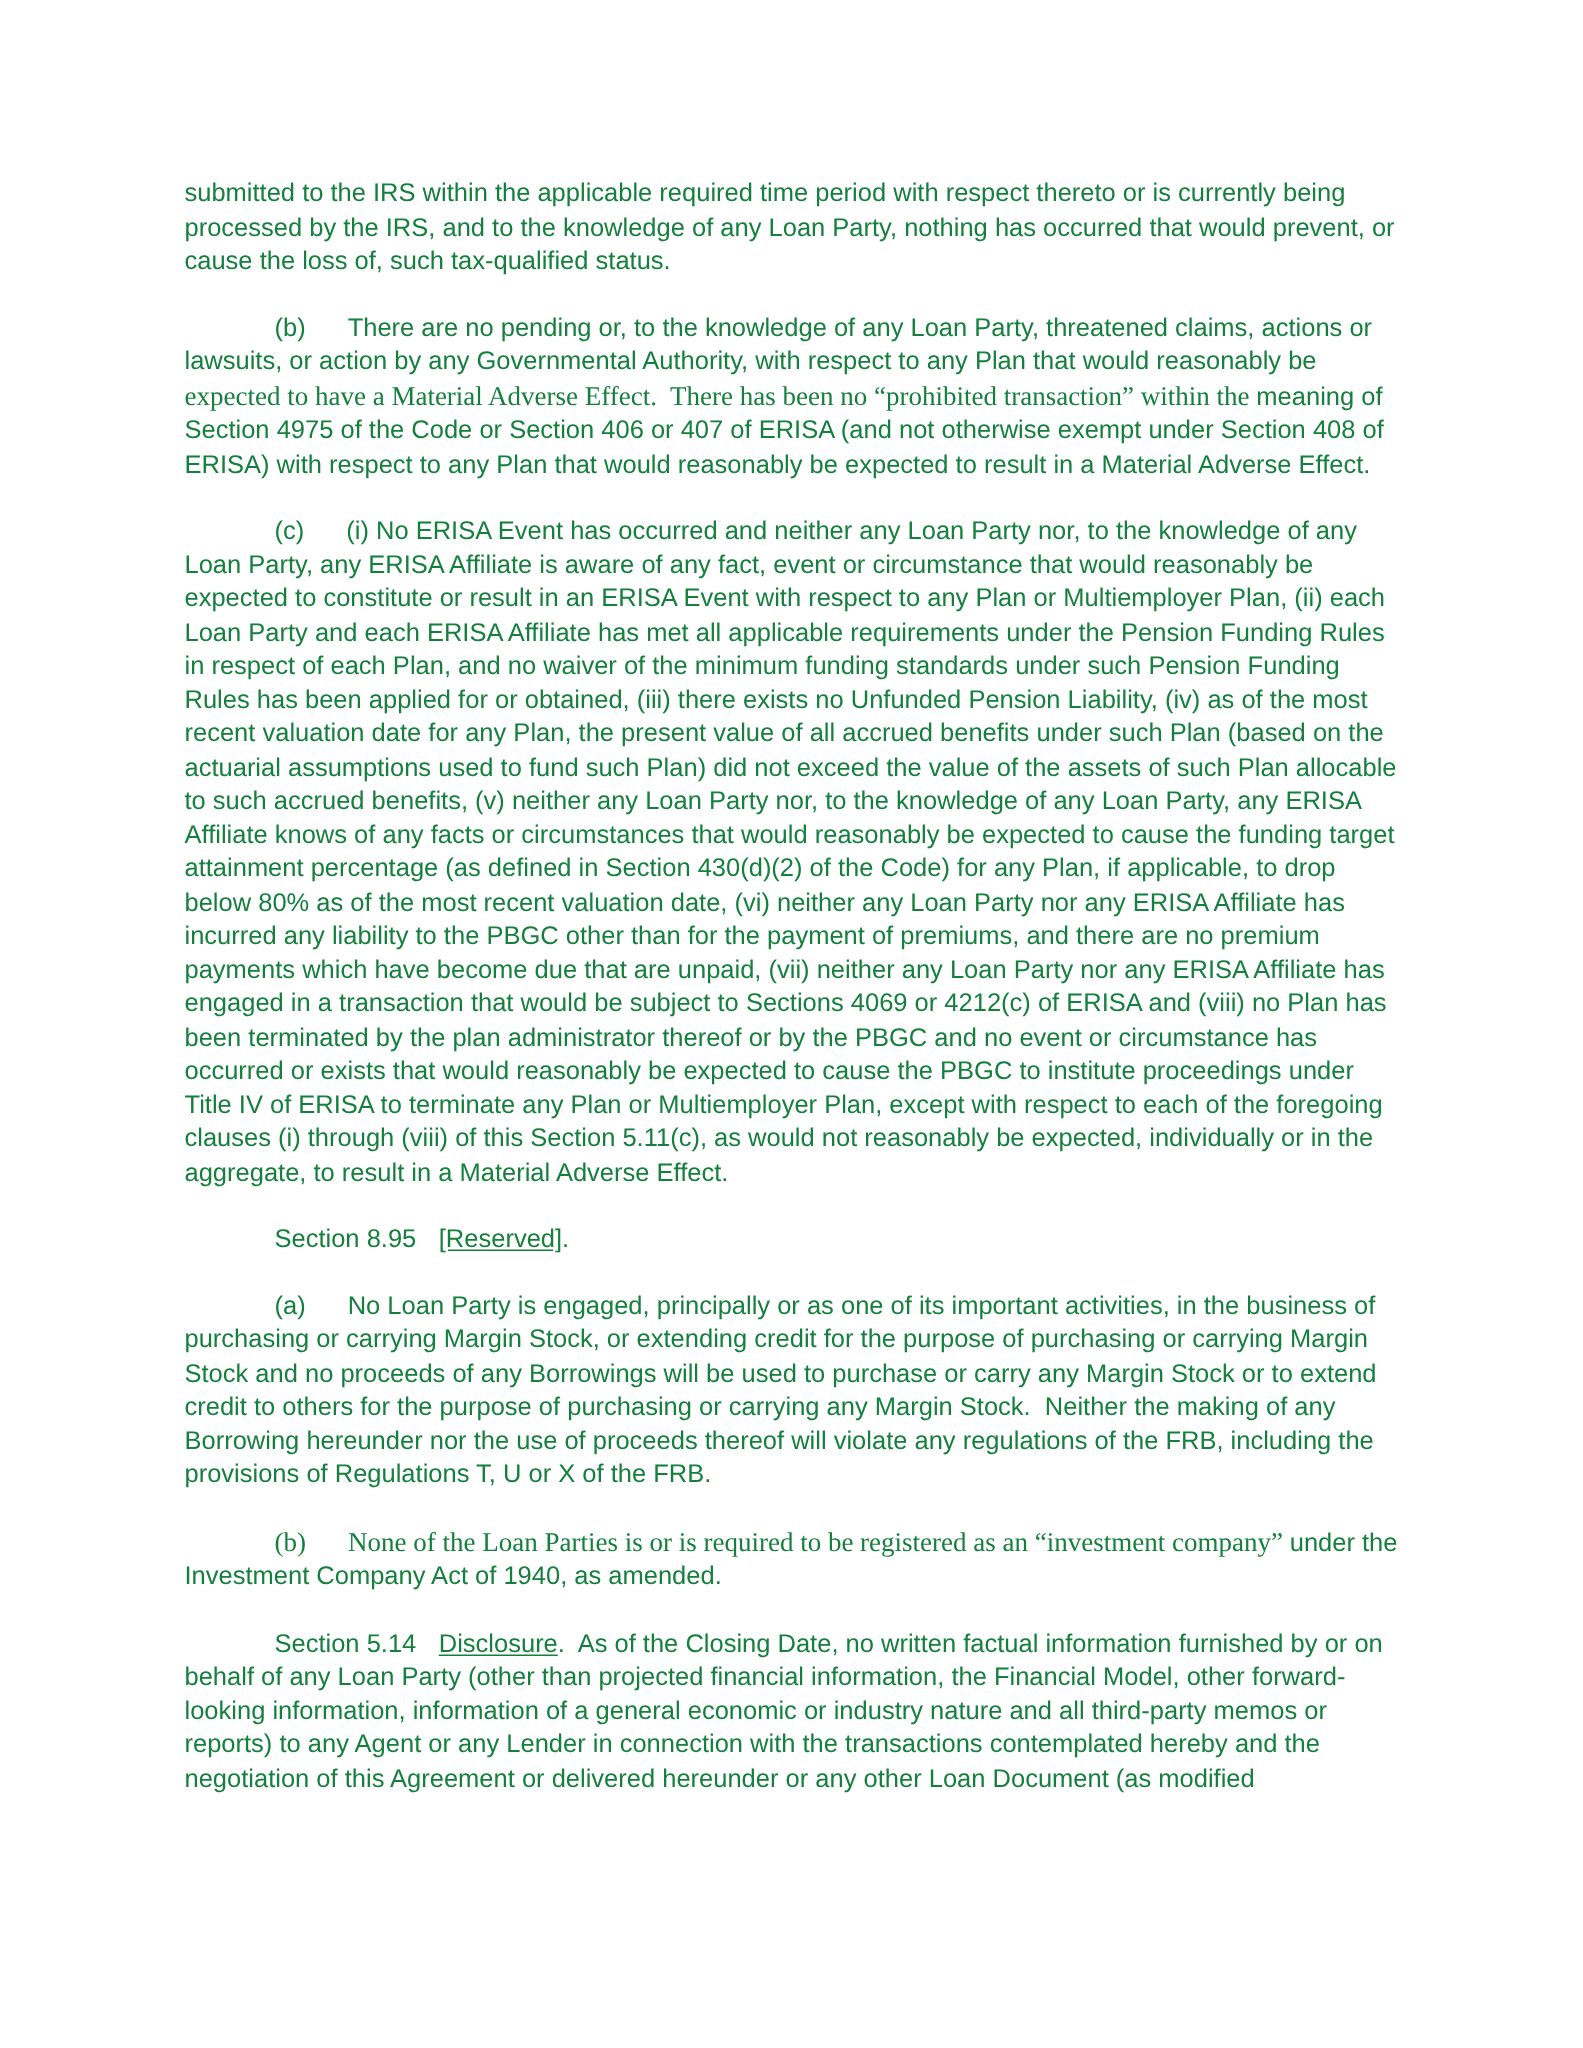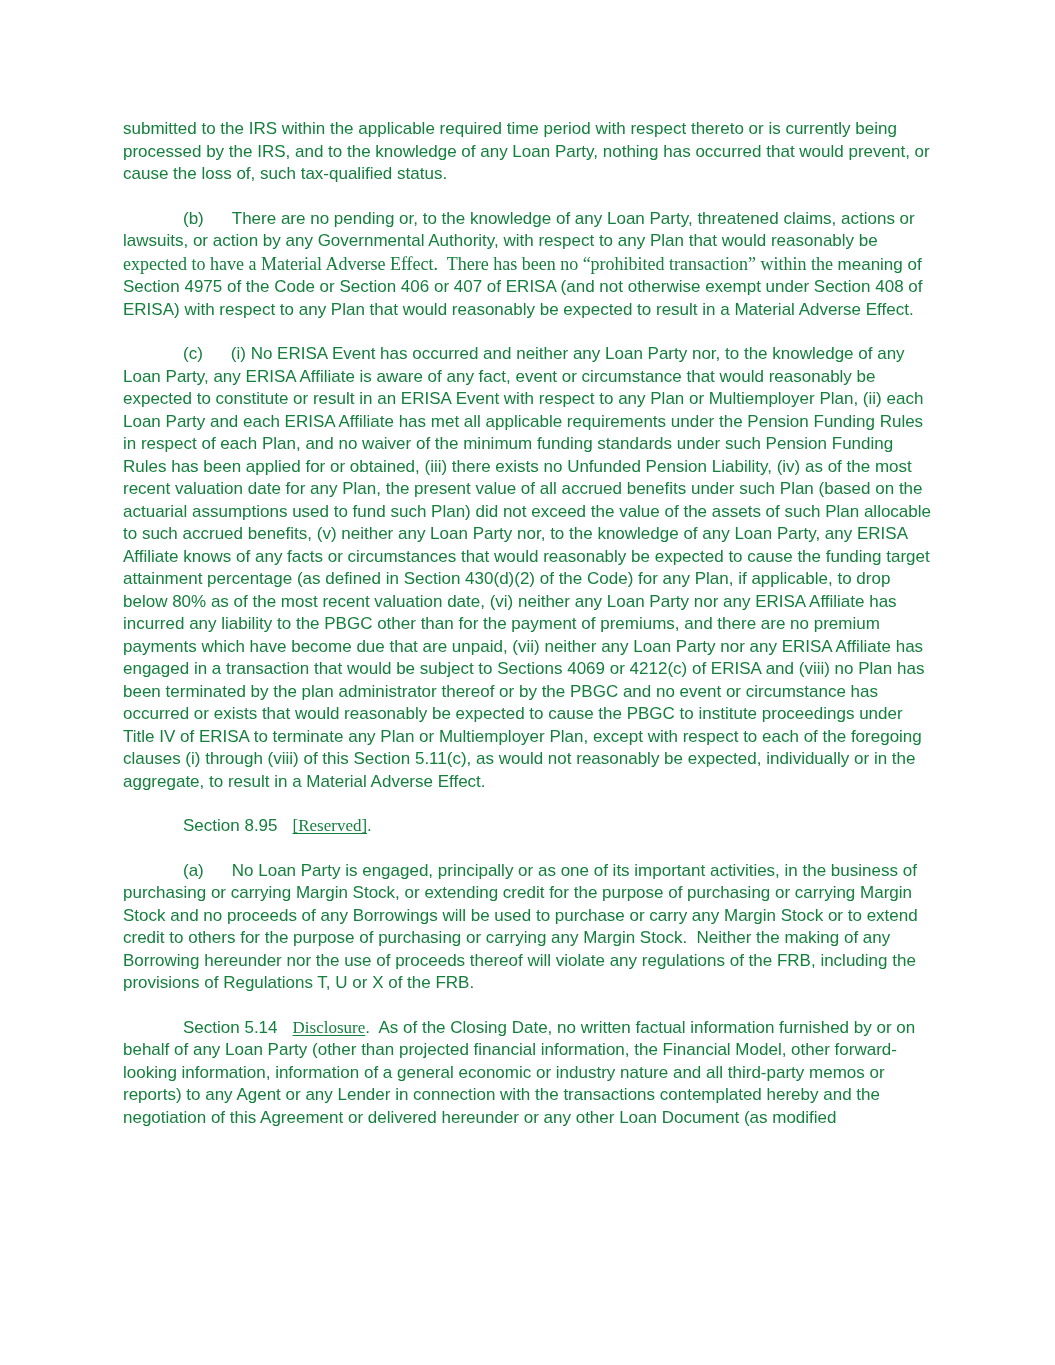--- a/index.html
+++ b/index.html
@@ -37,32 +37,32 @@
     text-indent: 60px;
   }
   .seg { font-family: inherit; }
   .seg.serif {
     font-family: "Liberation Serif", serif;
     font-size: 18px;
   }
   .seg.underline {
     text-decoration: underline;
     text-underline-offset: 2px;
-    font-family: Liberation Serif, serif;
   }
   .tab {
     display: inline-block;
     text-indent: 0;
   }
 </style>
 </head>
 <body>
 
 <div class="page">
   <div class="page-content">
       <p class="para"><span class="seg">submitted to the IRS within the applicable required time period with respect thereto or is currently being processed by the IRS, and to the knowledge of any Loan Party, nothing has occurred that would prevent, or cause the loss of, such tax-qualified status.</span></p>
       <p class="para indent"><span class="seg">(b)</span><span class="tab" style="width: 28px;"></span><span class="seg">There are no pending or, to the knowledge of any Loan Party, threatened claims, actions or lawsuits, or action by any Governmental Authority, with respect to any Plan that would reasonably be </span><span class="seg serif">expected to have a Material Adverse Effect.  There has been no “prohibited transaction” within the </span><span class="seg">meaning of Section 4975 of the Code or Section 406 or 407 of ERISA (and not otherwise exempt under Section 408 of ERISA) with respect to any Plan that would reasonably be expected to result in a Material Adverse Effect.</span></p>
       <p class="para indent"><span class="seg">(c)</span><span class="tab" style="width: 28px;"></span><span class="seg">(i) No ERISA Event has occurred and neither any Loan Party nor, to the knowledge of any Loan Party, any ERISA Affiliate is aware of any fact, event or circumstance that would reasonably be expected to constitute or result in an ERISA Event with respect to any Plan or Multiemployer Plan, (ii) each Loan Party and each ERISA Affiliate has met all applicable requirements under the Pension Funding Rules in respect of each Plan, and no waiver of the minimum funding standards under such Pension Funding Rules has been applied for or obtained, (iii) there exists no Unfunded Pension Liability, (iv) as of the most recent valuation date for any Plan, the present value of all accrued benefits under such Plan (based on the actuarial assumptions used to fund such Plan) did not exceed the value of the assets of such Plan allocable to such accrued benefits, (v) neither any Loan Party nor, to the knowledge of any Loan Party, any ERISA Affiliate knows of any facts or circumstances that would reasonably be expected to cause the funding target attainment percentage (as defined in Section 430(d)(2) of the Code) for any Plan, if applicable, to drop below 80% as of the most recent valuation date, (vi) neither any Loan Party nor any ERISA Affiliate has incurred any liability to the PBGC other than for the payment of premiums, and there are no premium payments which have become due that are unpaid, (vii) neither any Loan Party nor any ERISA Affiliate has engaged in a transaction that would be subject to Sections 4069 or 4212(c) of ERISA and (viii) no Plan has been terminated by the plan administrator thereof or by the PBGC and no event or circumstance has occurred or exists that would reasonably be expected to cause the PBGC to institute proceedings under Title IV of ERISA to terminate any Plan or Multiemployer Plan, except with respect to each of the foregoing clauses (i) through (viii) of this Section 5.11(c), as would not reasonably be expected, individually or in the aggregate, to result in a Material Adverse Effect.</span></p>
       <p class="para indent"><span class="seg">Section 8.95</span><span class="tab" style="width: 15px;"></span><span class="seg underline">[Reserved]</span><span class="seg">.</span></p>
       <p class="para indent"><span class="seg">(a)</span><span class="tab" style="width: 28px;"></span><span class="seg">No Loan Party is engaged, principally or as one of its important activities, in the business of purchasing or carrying Margin Stock, or extending credit for the purpose of purchasing or carrying Margin Stock and no proceeds of any Borrowings will be used to purchase or carry any Margin Stock or to extend credit to others for the purpose of purchasing or carrying any Margin Stock.  Neither the making of any Borrowing hereunder nor the use of proceeds thereof will violate any regulations of the FRB, including the provisions of Regulations T, U or X of the FRB.</span></p>
+      <p class="para indent"><span class="seg serif">(b)</span><span class="tab" style="width: 28px;"></span><span class="seg serif">None of the Loan Parties is or is required to be registered as an “investment company” </span><span class="seg">under the Investment Company Act of 1940, as amended.</span></p>
       <p class="para indent"><span class="seg">Section 5.14</span><span class="tab" style="width: 15px;"></span><span class="seg underline">Disclosure</span><span class="seg">.  As of the Closing Date, no written factual information furnished by or on behalf of any Loan Party (other than projected financial information, the Financial Model, other forward-looking information, information of a general economic or industry nature and all third-party memos or reports) to any Agent or any Lender in connection with the transactions contemplated hereby and the negotiation of this Agreement or delivered hereunder or any other Loan Document (as modified</span></p>
     </div>
 </div>
 
 </body></html>

